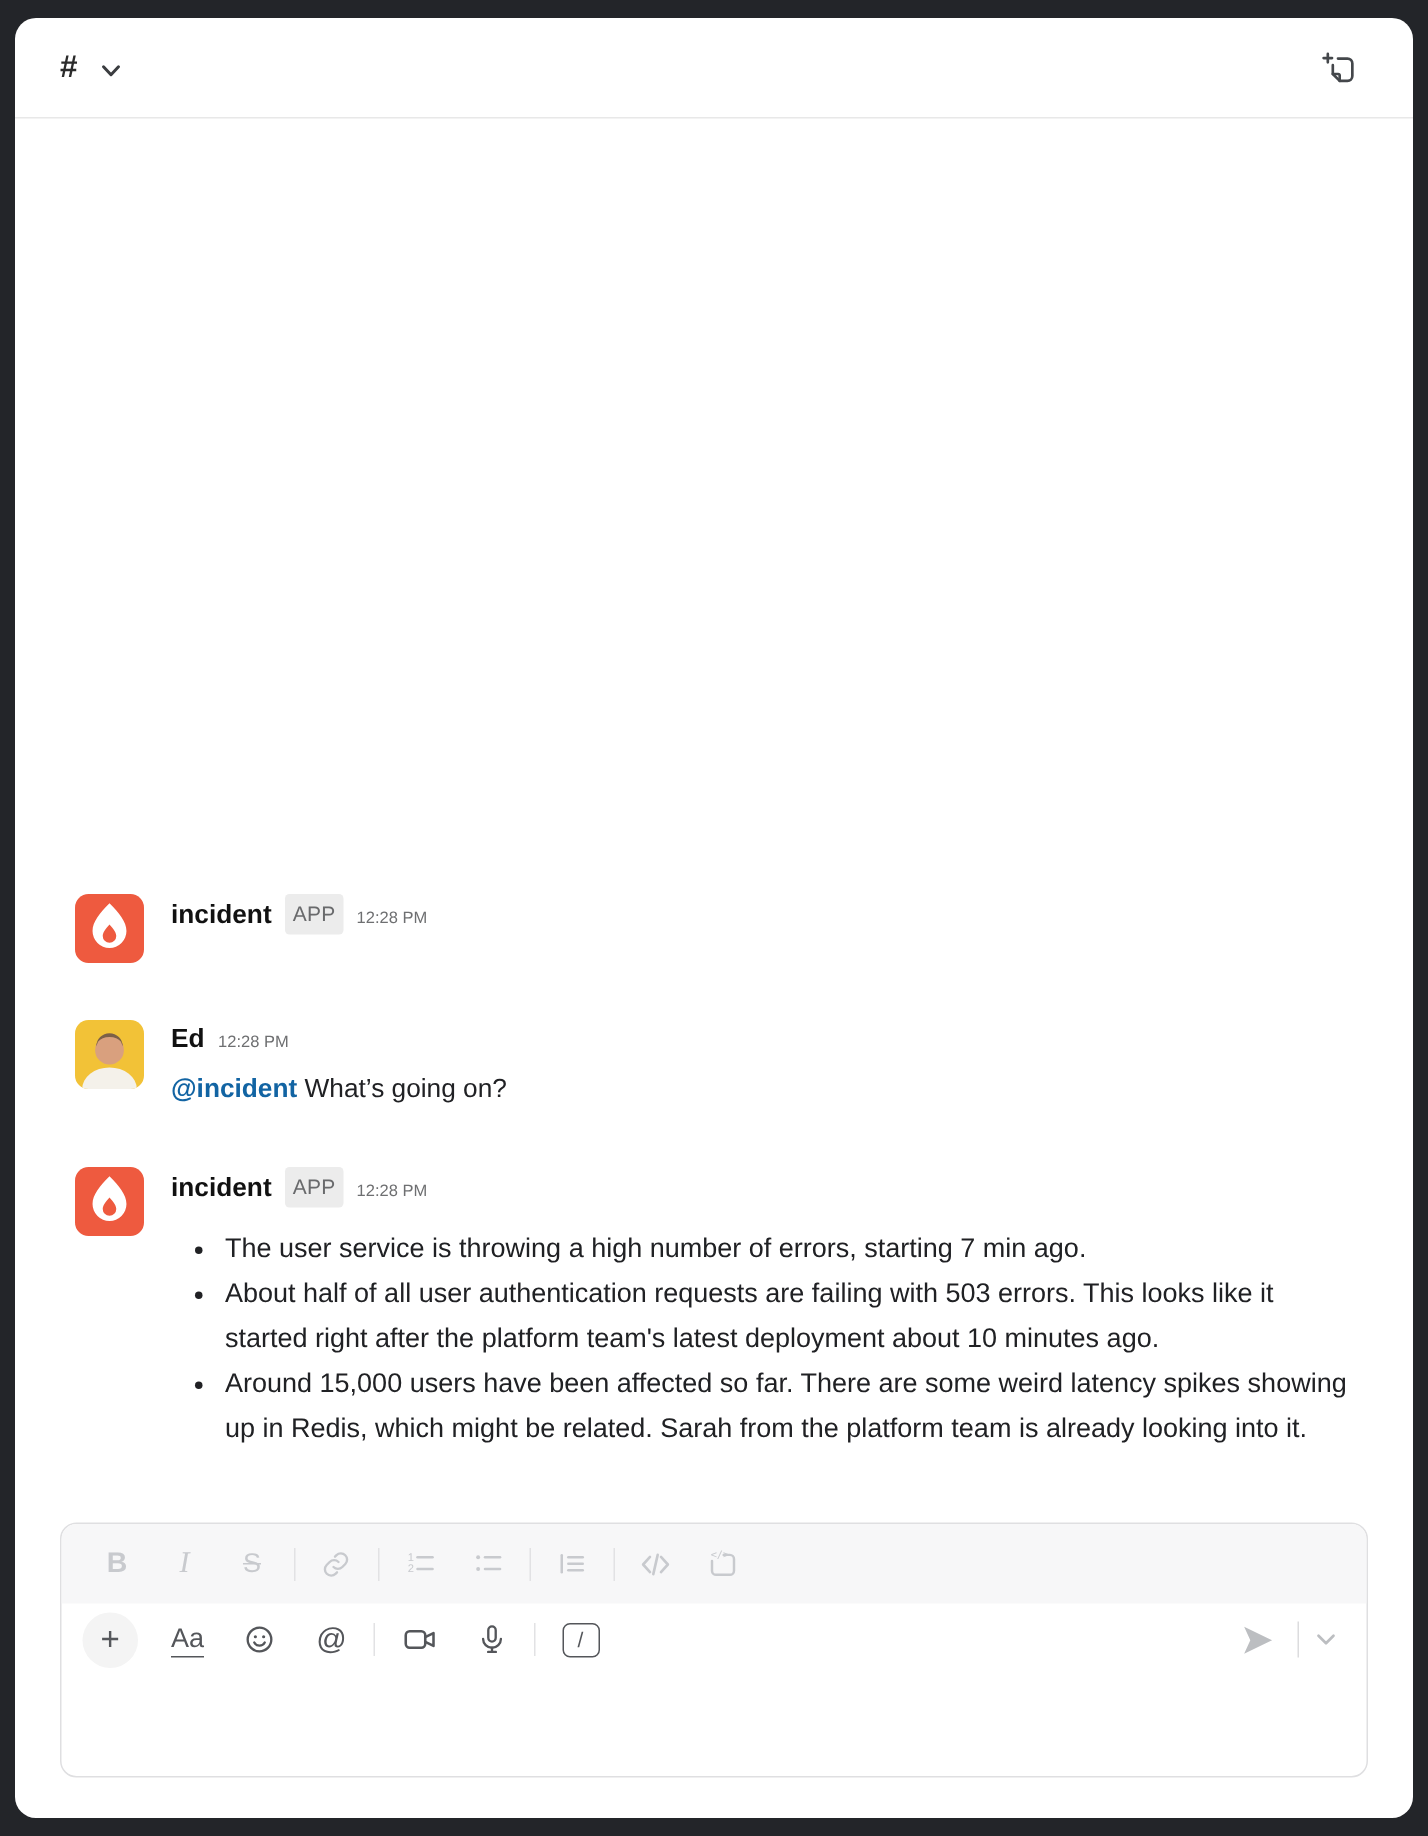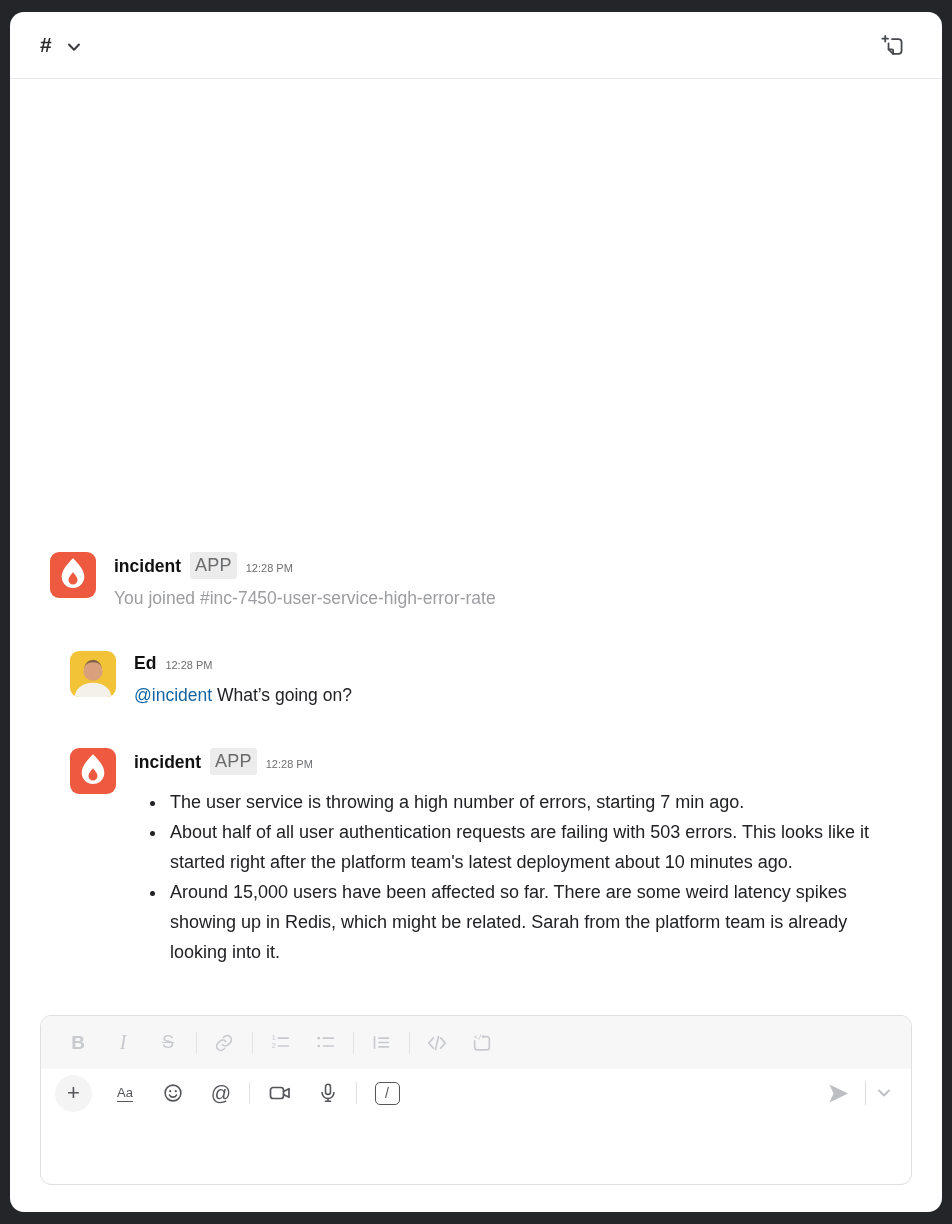--- a/index.html
+++ b/index.html
@@ -27,38 +27,38 @@
   .canvas-btn {
     margin-left: auto; background: none; border: none; cursor: pointer;
     width: 40px; height: 40px; display: flex; align-items: center; justify-content: center;
   }
   
   .messages {
     flex: 1; display: flex; flex-direction: column; justify-content: flex-end;
     padding: 0 38px 48px 40px; overflow: hidden;
   }
   .message { display: flex; gap: 18px; }
-  .message + .message { margin-top: 38px; margin-left: 20px; }
+  .message + .message { margin-top: 38px; }
   .avatar {
     flex: none; width: 46px; height: 46px; border-radius: 9px; overflow: hidden;
     cursor: pointer;
   }
   .avatar svg { display: block; width: 100%; height: 100%; }
   .msg-body { flex: 1; min-width: 0; padding-top: 1px; }
   .msg-head { display: flex; align-items: baseline; gap: 9px; line-height: 23px; }
   .author { font-size: 17.5px; font-weight: 700; color: #111; cursor: pointer; }
   .app-badge {
-    font-size: 18px; font-weight: 400; color: #696A6C;
+    font-size: 14px; font-weight: 400; color: #696A6C;
     background: var(--badge-bg, #ECECEC); border-radius: 3px;
     padding: 2px 5px 2px; position: relative; top: -1px; letter-spacing: 0.2px;
   }
   .time { font-size: 11px; color: #6E6F71; cursor: pointer; }
   .msg-text { font-size: 17.5px; line-height: 29px; margin-top: 4px; color: #202124; }
   .msg-text.system { color: var(--system-gray, #9C9DA0); }
-  .mention { color: var(--mention-blue, #1264A3); font-weight: 400; cursor: pointer; }
+  .mention { color: var(--mention-blue, #1264A3); font-weight: 700; cursor: pointer; }
   .bullets { margin: 11px 0 0 0; padding-left: 33px; }
   .bullets li {
     font-size: 18px; line-height: 30px; color: #202124;
     padding-left: 3px; max-width: 800px;
   }
   
   .composer-wrap { flex: none; padding: 0 30px 27px; }
   .composer {
     border: 1px solid #DFDFE1; border-radius: 11px; height: 170px;
     display: flex; flex-direction: column; overflow: hidden; background: #fff;
@@ -84,21 +84,21 @@
   .plus-btn {
     width: 37px; height: 37px; border-radius: 50%; border: none; background: #F4F4F4;
     font-size: 22px; font-weight: 400; color: #55575B; cursor: pointer;
     display: flex; align-items: center; justify-content: center; margin-right: 13px;
   }
   .bottom-btn {
     background: none; border: none; width: 40px; height: 36px; margin-right: 8px;
     display: flex; align-items: center; justify-content: center;
     color: #54565A; cursor: pointer; font-family: inherit;
   }
-  .aa-label { font-size: 13px; border-bottom: 1.5px solid #54565A; padding-bottom: 1px; }
+  .aa-label { font-size: 18px; border-bottom: 1.5px solid #54565A; padding-bottom: 1px; }
   .at-label { font-size: 20px; }
   .slash-box {
     width: 25px; height: 23px; border: 1.7px solid #54565A; border-radius: 5px;
     display: flex; align-items: center; justify-content: center; font-size: 14px;
   }
   .bottom-spacer { flex: 1; }
   .send-btn { background: none; border: none; cursor: default; padding: 4px 8px; }
   .send-divider { width: 1px; height: 24px; background: #DCDCDE; margin: 0 7px; }
   .sched-btn { background: none; border: none; cursor: default; padding: 4px 4px; }
   svg { display: block; }
@@ -137,21 +137,20 @@
           <path fill-rule="evenodd" fill="#ffffff" d="M12 3.2 C8.7 6.5 6.1 9.6 6.1 12.9 a5.9 5.9 0 0 0 11.8 0 C17.9 9.6 15.3 6.5 12 3.2 Z
                M12 10.6 c-1.45 1.6 -2.35 2.85 -2.35 4 a2.35 2.35 0 0 0 4.7 0 c0 -1.15 -0.9 -2.4 -2.35 -4 Z"></path>
         </svg>
       </div>
       <div class="msg-body">
         <div class="msg-head">
           <span class="author">incident</span>
           <span class="app-badge">APP</span>
           <span class="time">12:28 PM</span>
         </div>
-        <div class="msg-text system">You joined #inc-7450-user-service-high-error-rate</div>
       </div>
     </div>
 
     <div class="message">
       <div class="avatar">
         <svg viewBox="0 0 24 24">
           <rect width="24" height="24" fill="#F2C237"></rect>
           <ellipse cx="12" cy="24" rx="9.5" ry="7.5" fill="#F4F1EA"></ellipse>
           <circle cx="12" cy="10.5" r="5" fill="#D9A07E"></circle>
           <path d="M7.4 9.2 a4.6 4.6 0 0 1 9.2 0 l-0.6 -1.6 a4.6 3.4 0 0 0 -8 0 Z" fill="#7C6048"></path>

